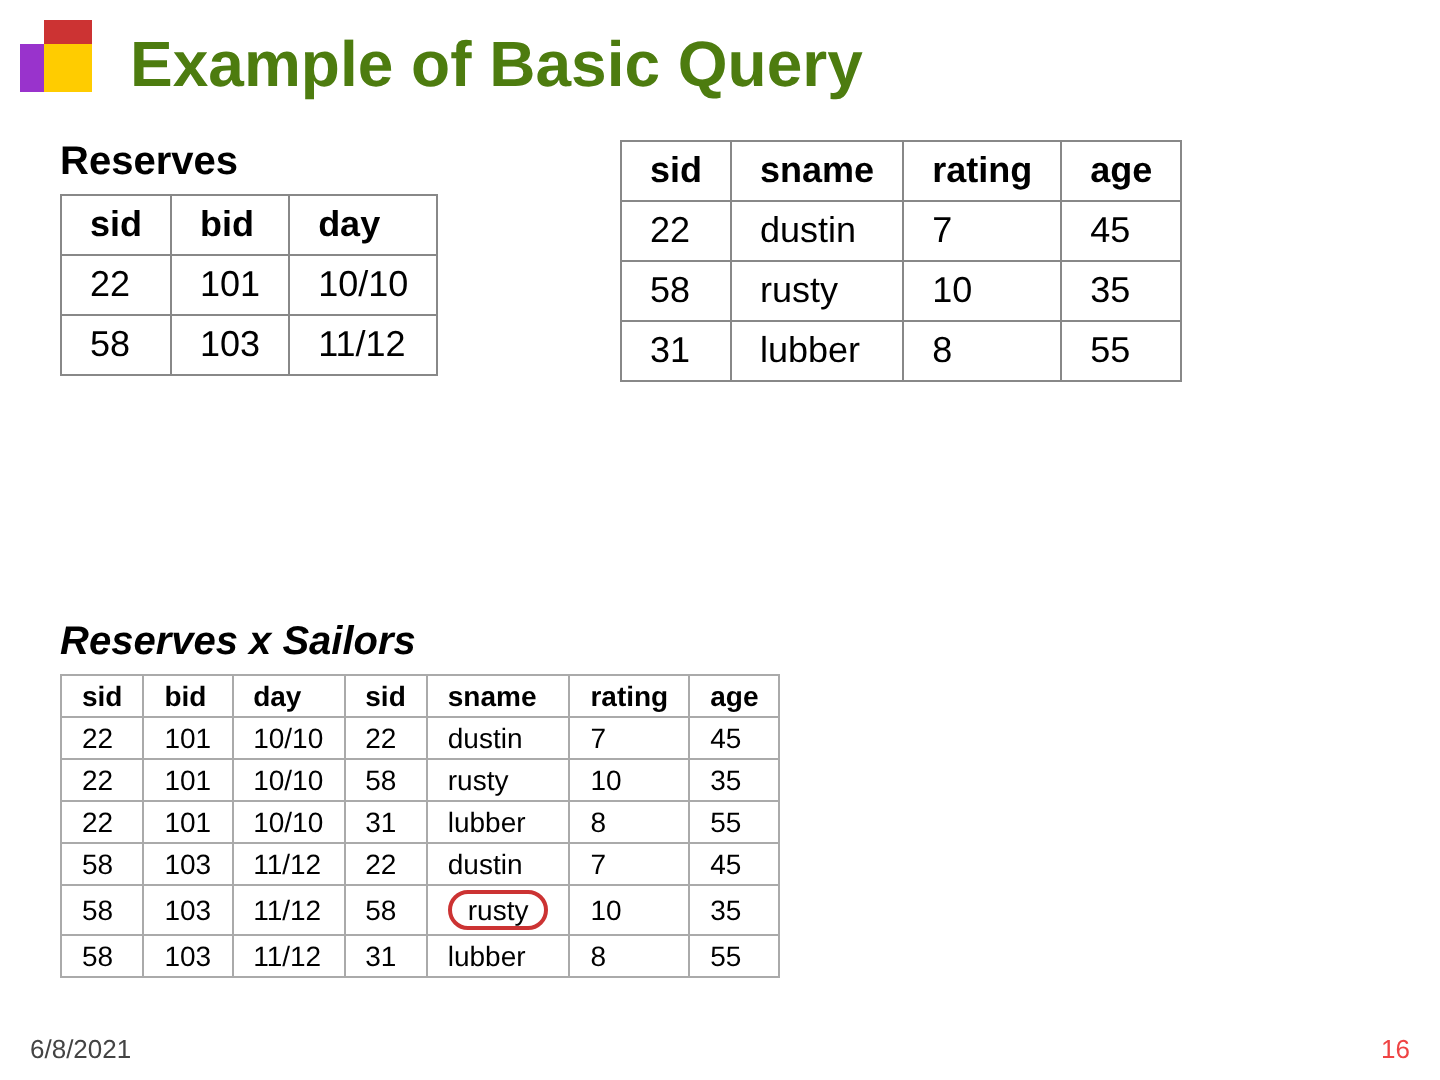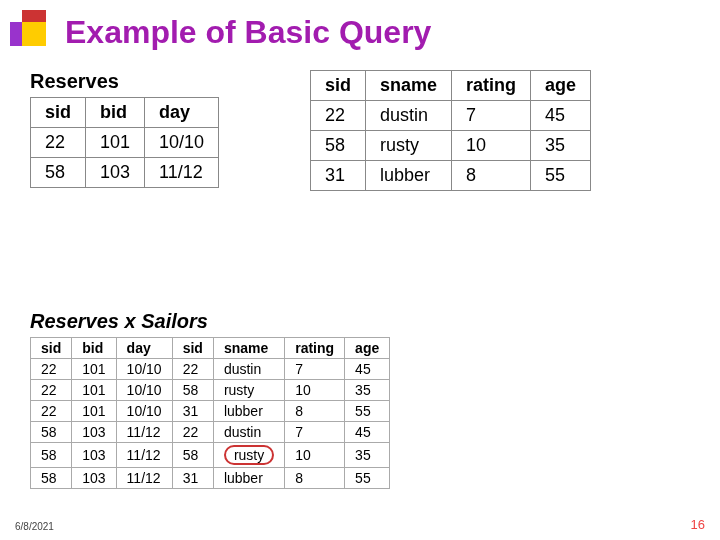--- a/index.html
+++ b/index.html
@@ -44,21 +44,21 @@
       top: 12px;
       left: 12px;
     }
 
     h1.title {
       position: absolute;
       top: 14px;
       left: 65px;
       font-size: 32px;
       font-weight: bold;
-      color: #a21caf;
+      color: #4d7c0f;
     }
 
     
     .section-reserves {
       position: absolute;
       top: 70px;
       left: 30px;
     }
     .section-sailors {
       position: absolute;
@@ -115,21 +115,21 @@
       border: 2px solid #cc3333;
       border-radius: 12px;
       padding: 0px 8px;
       display: inline-block;
     }
 
     .footer-date {
       position: absolute;
       bottom: 8px;
       left: 15px;
-      font-size: 10px;
+      font-size: 13px;
       color: #444;
     }
     .footer-page {
       position: absolute;
       bottom: 8px;
       right: 15px;
       font-size: 13px;
       color: #ef4444;
     }
   </style>

